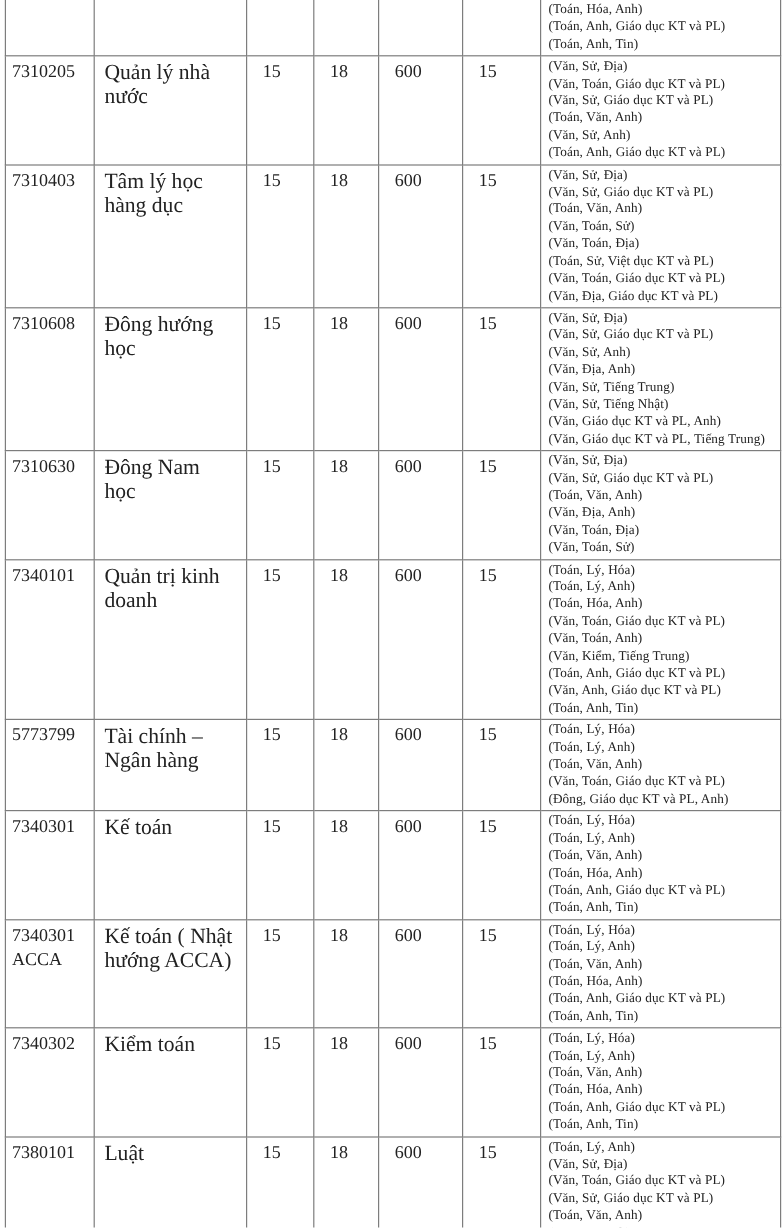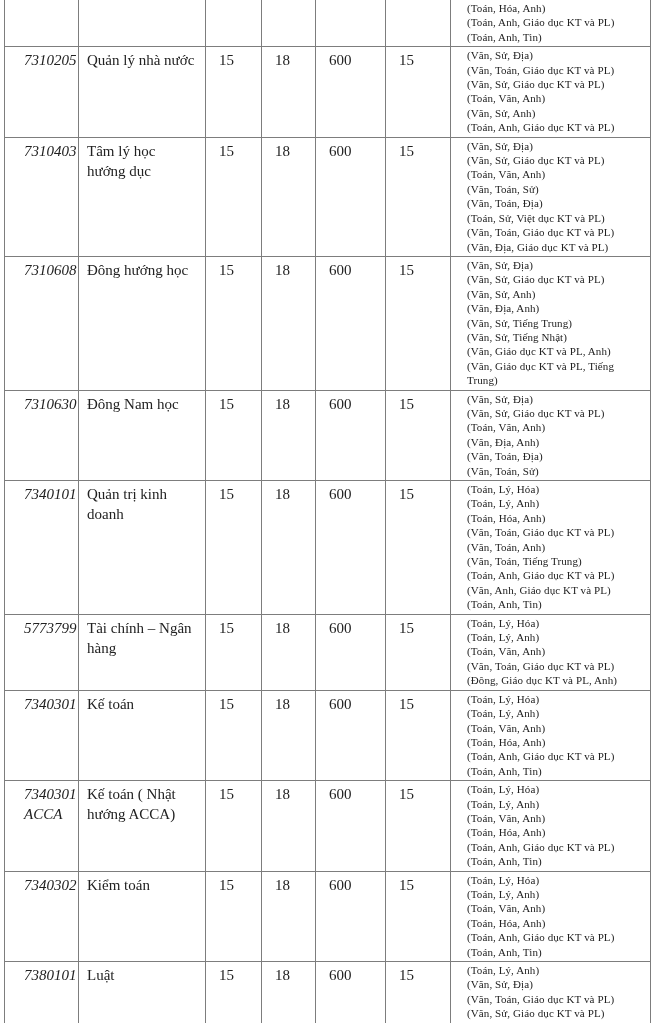--- a/index.html
+++ b/index.html
@@ -23,37 +23,36 @@
   table.admissions td {
     border: 1px solid #7d7d7d;
     vertical-align: top;
     overflow: hidden;
   }
   
   table.admissions tr:first-child td {
     border-top: none;
   }
   td.code {
-    padding: 3px 4px 2px 19px;
+    padding: 3px 4px 2px 5px;
     font-size: 15px;
     line-height: 20px;
-    font-style: italic;
   }
   td.name {
     padding: 3px 9px 2px 8px;
-    font-size: 15px;
+    font-size: 18px;
     line-height: 20px;
   }
   td.num {
     padding: 3px 2px 2px 13px;
     font-size: 15px;
     line-height: 20px;
   }
   td.combos {
-    padding: 1px 9px 2px 16px;
+    padding: 1px 9px 2px 6px;
     font-size: 11px;
     line-height: 14.4px;
   }
   .combo-line {
     letter-spacing: 0.1px;
   }
 </style>
 </head>
 <body>
 
@@ -93,21 +92,21 @@
             <div class="combo-line">(Văn, Sử, Địa)</div>
             <div class="combo-line">(Văn, Toán, Giáo dục KT và PL)</div>
             <div class="combo-line">(Văn, Sử, Giáo dục KT và PL)</div>
             <div class="combo-line">(Toán, Văn, Anh)</div>
             <div class="combo-line">(Văn, Sử, Anh)</div>
             <div class="combo-line">(Toán, Anh, Giáo dục KT và PL)</div>
           </td>
         </tr>
         <tr>
           <td class="code">7310403</td>
-          <td class="name">Tâm lý học hướng dục</td>
+          <td class="name">Tâm lý học hàng dục</td>
           <td class="num">15</td>
           <td class="num">18</td>
           <td class="num">600</td>
           <td class="num">15</td>
           <td class="combos">
             <div class="combo-line">(Văn, Sử, Địa)</div>
             <div class="combo-line">(Văn, Sử, Giáo dục KT và PL)</div>
             <div class="combo-line">(Toán, Văn, Anh)</div>
             <div class="combo-line">(Văn, Toán, Sử)</div>
             <div class="combo-line">(Văn, Toán, Địa)</div>
@@ -156,21 +155,21 @@
           <td class="num">15</td>
           <td class="num">18</td>
           <td class="num">600</td>
           <td class="num">15</td>
           <td class="combos">
             <div class="combo-line">(Toán, Lý, Hóa)</div>
             <div class="combo-line">(Toán, Lý, Anh)</div>
             <div class="combo-line">(Toán, Hóa, Anh)</div>
             <div class="combo-line">(Văn, Toán, Giáo dục KT và PL)</div>
             <div class="combo-line">(Văn, Toán, Anh)</div>
-            <div class="combo-line">(Văn, Toán, Tiếng Trung)</div>
+            <div class="combo-line">(Văn, Kiểm, Tiếng Trung)</div>
             <div class="combo-line">(Toán, Anh, Giáo dục KT và PL)</div>
             <div class="combo-line">(Văn, Anh, Giáo dục KT và PL)</div>
             <div class="combo-line">(Toán, Anh, Tin)</div>
           </td>
         </tr>
         <tr>
           <td class="code">5773799</td>
           <td class="name">Tài chính – Ngân hàng</td>
           <td class="num">15</td>
           <td class="num">18</td>

